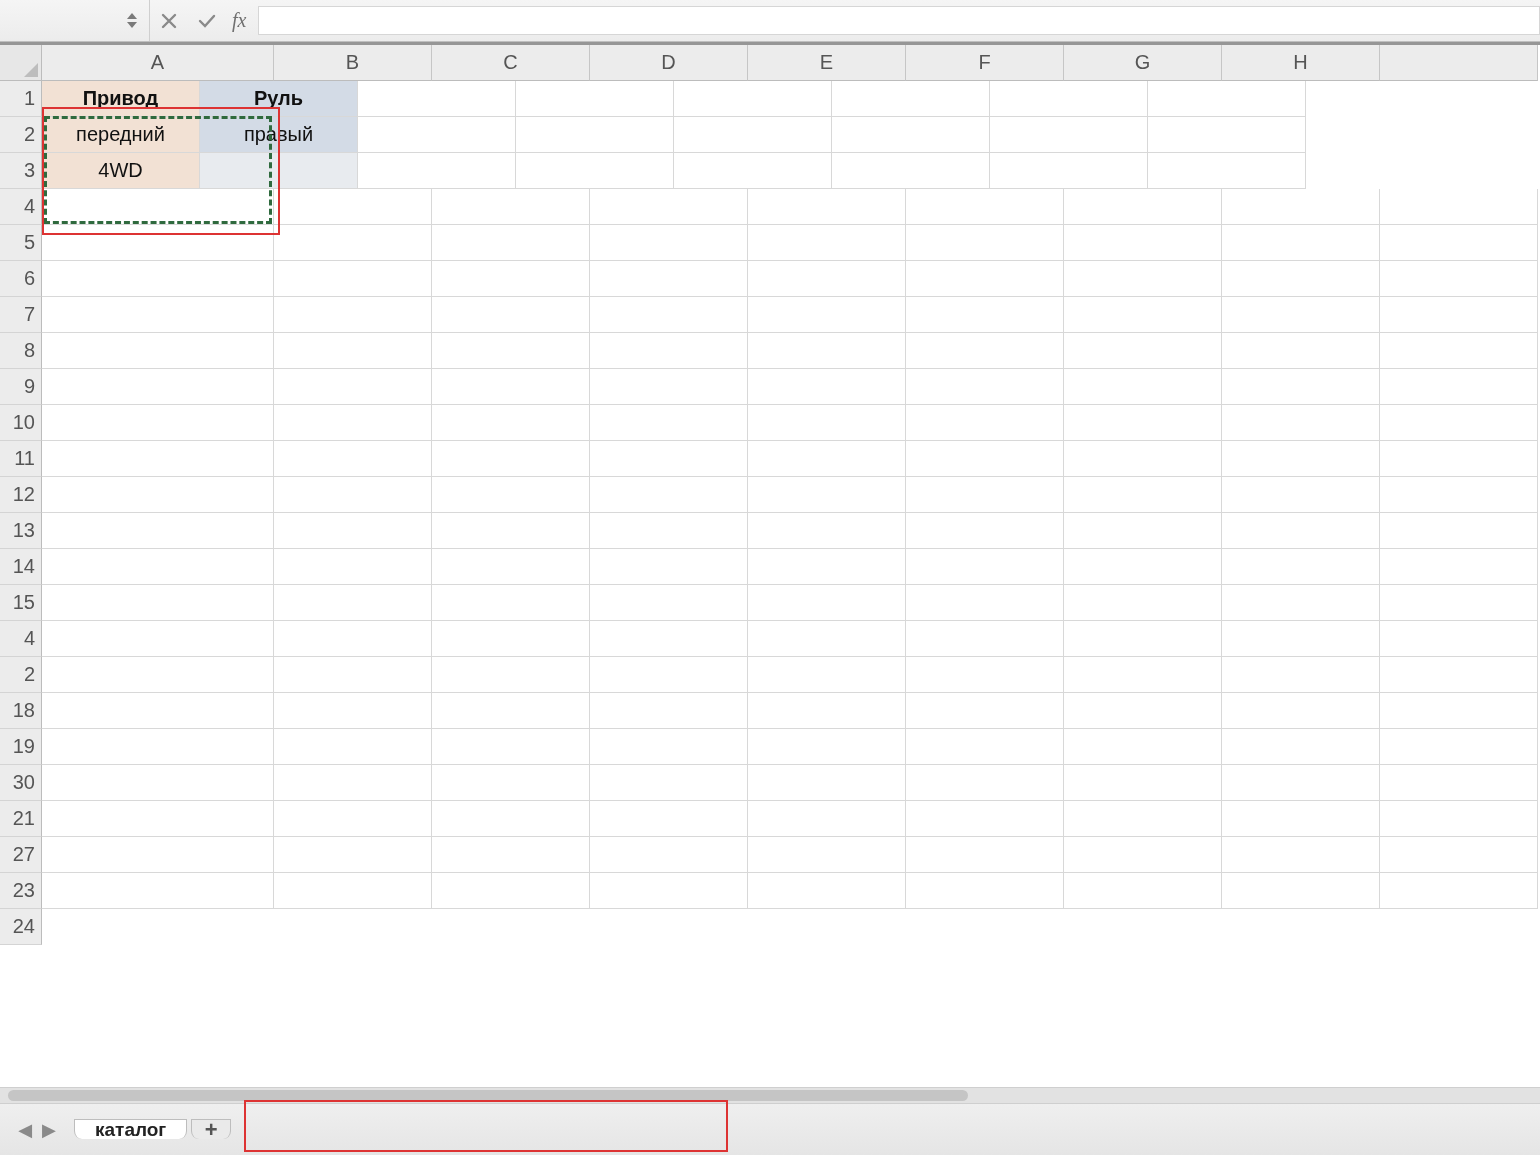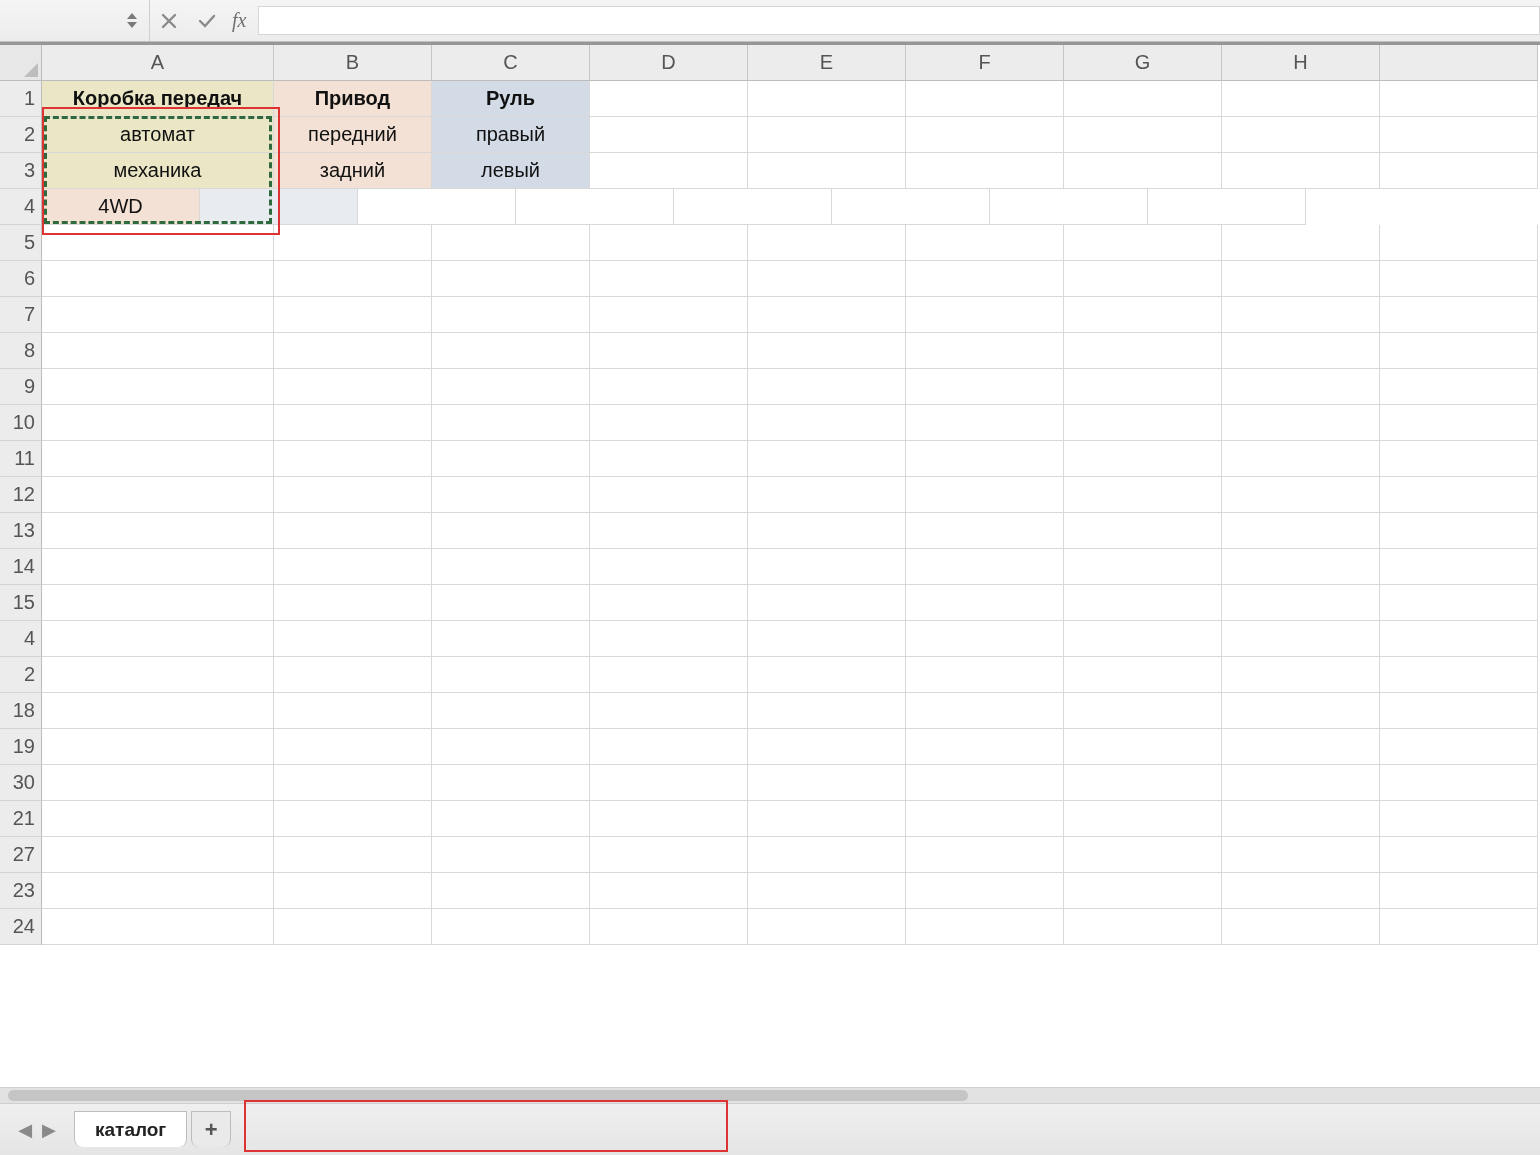--- a/index.html
+++ b/index.html
@@ -171,21 +171,21 @@
     border-top:1px solid #cfcfcf;
   }
   .tabs-nav {
     width:74px;
     display:flex;gap:10px;
     align-items:center;justify-content:center;
     color:#8a8a8a;
     font-size:18px;
   }
   .tab {
-    height:36px;
+    height:20px;
     padding:0 20px;
     background:#fff;
     border:1px solid #bdbdbd;
     border-bottom:none;
     border-radius:0 0 8px 8px;
     display:flex;align-items:center;
     color:#222; font-weight:bold;
     margin-right:4px;
     margin-top:-1px;
     font-size:19px;
@@ -273,45 +273,32 @@
       <div class="row-h">19</div>
       <div class="row-h">30</div>
       <div class="row-h">21</div>
       <div class="row-h">27</div>
       <div class="row-h">23</div>
       <div class="row-h">24</div>
     </div>
 
   <div class="cells" id="cells">
       <div class="row">
-        <div class="cell fillA hdr" style="width: 232px;">Коробка передач</div>
         <div class="cell fillB hdr" style="width: 158px;">Привод</div>
         <div class="cell fillC1 hdr" style="width: 158px;">Руль</div>
         <div class="cell" style="width: 158px;"></div>
         <div class="cell" style="width: 158px;"></div>
         <div class="cell" style="width: 158px;"></div>
         <div class="cell" style="width: 158px;"></div>
         <div class="cell" style="width: 158px;"></div>
         <div class="cell" style="width: 158px;"></div>
       </div>
       <div class="row">
-        <div class="cell fillA" style="width: 232px;">автомат</div>
         <div class="cell fillB" style="width: 158px;">передний</div>
         <div class="cell fillC1" style="width: 158px;">правый</div>
-        <div class="cell" style="width: 158px;"></div>
-        <div class="cell" style="width: 158px;"></div>
-        <div class="cell" style="width: 158px;"></div>
-        <div class="cell" style="width: 158px;"></div>
-        <div class="cell" style="width: 158px;"></div>
-        <div class="cell" style="width: 158px;"></div>
-      </div>
-      <div class="row">
-        <div class="cell fillA" style="width: 232px;">механика</div>
-        <div class="cell fillB" style="width: 158px;">задний</div>
-        <div class="cell fillC1" style="width: 158px;">левый</div>
         <div class="cell" style="width: 158px;"></div>
         <div class="cell" style="width: 158px;"></div>
         <div class="cell" style="width: 158px;"></div>
         <div class="cell" style="width: 158px;"></div>
         <div class="cell" style="width: 158px;"></div>
         <div class="cell" style="width: 158px;"></div>
       </div>
       <div class="row">
         <div class="cell fillB" style="width: 158px;">4WD</div>
         <div class="cell fillC2" style="width: 158px;"></div>

